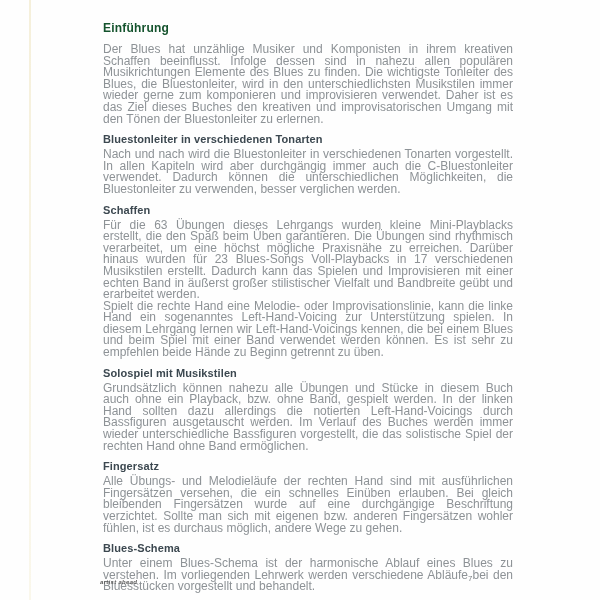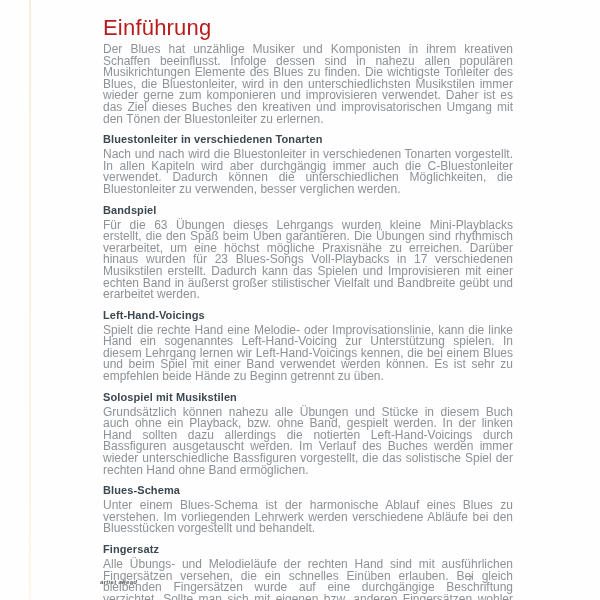--- a/index.html
+++ b/index.html
@@ -21,24 +21,24 @@
     width: 2px;
     background: linear-gradient(to bottom, rgba(238,228,190,0.55), rgba(242,234,200,0.35));
   }
   .content {
     position: absolute;
     left: 103px;
     top: 18px;
     width: 410px;
   }
   .doc-title {
-    font-size: 22px;
+    font-size: 12px;
     line-height: 20px;
-    font-weight: normal;
-    color: #b91c1c;
+    font-weight: bold;
+    color: #14532d;
     letter-spacing: 0.2px;
   }
   .intro-para {
     margin-top: 6px;
   }
   p.body-text {
     font-size: 12px;
     line-height: 11.6px;
     color: #8d9296;
     text-align: justify;
@@ -82,40 +82,39 @@
     <h1 class="doc-title">Einführung</h1>
 
     <p class="body-text intro-para">Der Blues hat unzählige Musiker und Komponisten in ihrem kreativen Schaffen beeinflusst. Infolge dessen sind in nahezu allen populären Musikrichtungen Elemente des Blues zu finden. Die wichtigste Tonleiter des Blues, die Bluestonleiter, wird in den unterschiedlichsten Musikstilen immer wieder gerne zum komponieren und improvisieren verwendet. Daher ist es das Ziel dieses Buches den kreativen und improvisatorischen Umgang mit den Tönen der Bluestonleiter zu erlernen.</p>
 
     <section>
       <h2 class="section-heading">Bluestonleiter in verschiedenen Tonarten</h2>
       <p class="body-text">Nach und nach wird die Bluestonleiter in verschiedenen Tonarten vorgestellt. In allen Kapiteln wird aber durchgängig immer auch die C-Bluestonleiter verwendet. Dadurch können die unterschiedlichen Möglichkeiten, die Bluestonleiter zu verwenden, besser verglichen werden.</p>
     </section>
 
     <section>
-      <h2 class="section-heading">Bandspiel</h2>
+      <h2 class="section-heading">Schaffen</h2>
       <p class="body-text">Für die 63 Übungen dieses Lehrgangs wurden kleine Mini-Playblacks erstellt, die den Spaß beim Üben garantieren. Die Übungen sind rhythmisch verarbeitet, um eine höchst mögliche Praxisnähe zu erreichen. Darüber hinaus wurden für 23 Blues-Songs Voll-Playbacks in 17 verschiedenen Musikstilen erstellt. Dadurch kann das Spielen und Improvisieren mit einer echten Band in äußerst großer stilistischer Vielfalt und Bandbreite geübt und erarbeitet werden.</p>
     </section>
 
     <section>
-      <h2 class="section-heading">Left-Hand-Voicings</h2>
       <p class="body-text">Spielt die rechte Hand eine Melodie- oder Improvisationslinie, kann die linke Hand ein sogenanntes Left-Hand-Voicing zur Unterstützung spielen. In diesem Lehrgang lernen wir Left-Hand-Voicings kennen, die bei einem Blues und beim Spiel mit einer Band verwendet werden können. Es ist sehr zu empfehlen beide Hände zu Beginn getrennt zu üben.</p>
     </section>
 
     <section>
       <h2 class="section-heading">Solospiel mit Musikstilen</h2>
       <p class="body-text">Grundsätzlich können nahezu alle Übungen und Stücke in diesem Buch auch ohne ein Playback, bzw. ohne Band, gespielt werden. In der linken Hand sollten dazu allerdings die notierten Left-Hand-Voicings durch Bassfiguren ausgetauscht werden. Im Verlauf des Buches werden immer wieder unterschiedliche Bassfiguren vorgestellt, die das solistische Spiel der rechten Hand ohne Band ermöglichen.</p>
     </section>
 
     <section>
-      <h2 class="section-heading">Blues-Schema</h2>
-      <p class="body-text">Unter einem Blues-Schema ist der harmonische Ablauf eines Blues zu verstehen. Im vorliegenden Lehrwerk werden verschiedene Abläufe bei den Bluesstücken vorgestellt und behandelt.</p>
+      <h2 class="section-heading">Fingersatz</h2>
+      <p class="body-text">Alle Übungs- und Melodieläufe der rechten Hand sind mit ausführlichen Fingersätzen versehen, die ein schnelles Einüben erlauben. Bei gleich bleibenden Fingersätzen wurde auf eine durchgängige Beschriftung verzichtet. Sollte man sich mit eigenen bzw. anderen  Fingersätzen wohler fühlen, ist es durchaus möglich, andere Wege zu gehen.</p>
     </section>
 
     <section>
-      <h2 class="section-heading">Fingersatz</h2>
-      <p class="body-text">Alle Übungs- und Melodieläufe der rechten Hand sind mit ausführlichen Fingersätzen versehen, die ein schnelles Einüben erlauben. Bei gleich bleibenden Fingersätzen wurde auf eine durchgängige Beschriftung verzichtet. Sollte man sich mit eigenen bzw. anderen  Fingersätzen wohler fühlen, ist es durchaus möglich, andere Wege zu gehen.</p>
+      <h2 class="section-heading">Blues-Schema</h2>
+      <p class="body-text">Unter einem Blues-Schema ist der harmonische Ablauf eines Blues zu verstehen. Im vorliegenden Lehrwerk werden verschiedene Abläufe bei den Bluesstücken vorgestellt und behandelt.</p>
     </section>
   </div>
 
   <div class="footer-publisher">artist ahead</div>
   <div class="footer-pagenum">7</div>
 </div>
 
 </body></html>

